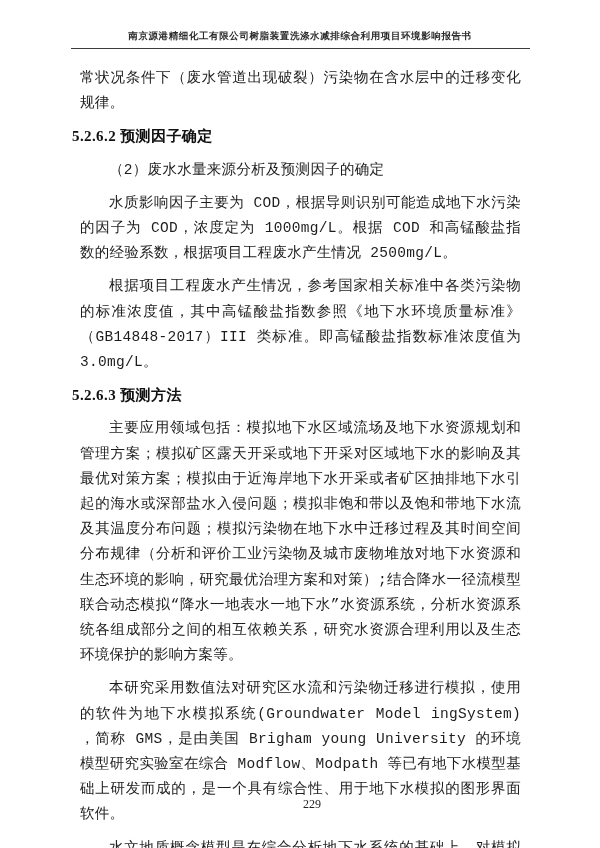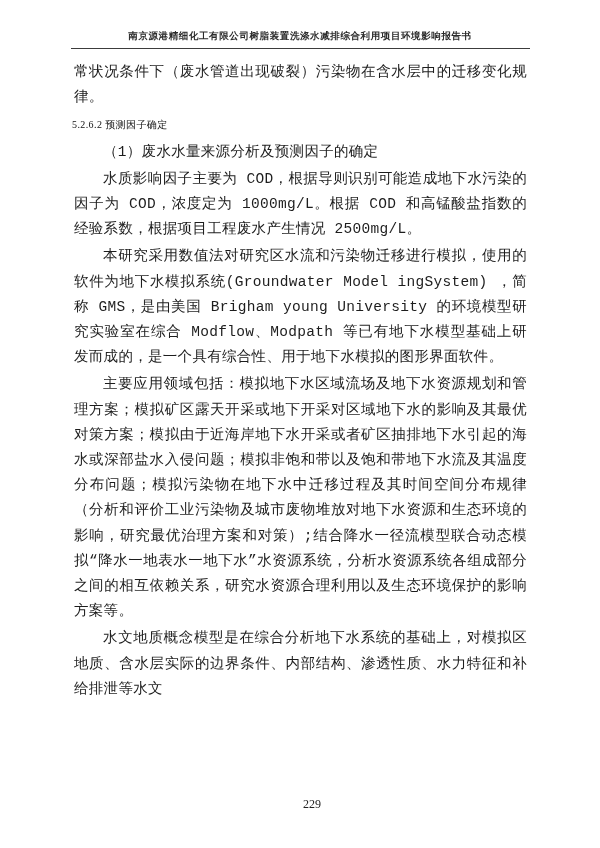--- a/index.html
+++ b/index.html
@@ -43,31 +43,31 @@
     left: 72px;
     width: 457px;
     font-family: "Liberation Mono", "DejaVu Sans Mono", serif;
     font-size: 14.5px;
     line-height: 25.2px;
     letter-spacing: 0.3px;
     text-align: justify;
     color: #1d1d1d;
   }
   .doc-body p {
-    margin: 2px;
+    margin: 8px;
     text-indent: 2em;
   }
   .doc-body p.cont {
     text-indent: 0;
   }
   .doc-body h3 {
     margin: 0;
     font-family: "Liberation Serif", "DejaVu Serif", serif;
-    font-size: 10px;
-    font-weight: normal;
+    font-size: 15px;
+    font-weight: bold;
     line-height: 25.2px;
     text-indent: 0;
     letter-spacing: 0.4px;
     color: #111;
   }
   .doc-footer {
     position: absolute;
     bottom: 36px;
     left: 12px;
     width: 100%;
@@ -86,30 +86,32 @@
 
   <div class="doc-header-title">南京源港精细化工有限公司树脂装置洗涤水减排综合利用项目环境影响报告书</div>
 
   <div class="doc-header-rule"></div>
 
   <div class="doc-body">
     <p class="cont">常状况条件下（废水管道出现破裂）污染物在含水层中的迁移变化规律。</p>
 
     <h3>5.2.6.2 预测因子确定</h3>
 
-    <p>（1）废水水量来源分析及预测因子的确定</p>
+    <p>（2）废水水量来源分析及预测因子的确定</p>
 
     <p>水质影响因子主要为 COD，根据导则识别可能造成地下水污染的因子为 COD，浓度定为 1000mg/L。根据 COD 和高锰酸盐指数的经验系数，根据项目工程废水产生情况 2500mg/L。</p>
 
 
+    <p>根据项目工程废水产生情况，参考国家相关标准中各类污染物的标准浓度值，其中高锰酸盐指数参照《地下水环境质量标准》（GB14848-2017）III 类标准。即高锰酸盐指数标准浓度值为 3.0mg/L。</p>
 
+    <h3>5.2.6.3 预测方法</h3>
+
+    <p>主要应用领域包括：模拟地下水区域流场及地下水资源规划和管理方案；模拟矿区露天开采或地下开采对区域地下水的影响及其最优对策方案；模拟由于近海岸地下水开采或者矿区抽排地下水引起的海水或深部盐水入侵问题；模拟非饱和带以及饱和带地下水流及其温度分布问题；模拟污染物在地下水中迁移过程及其时间空间分布规律（分析和评价工业污染物及城市废物堆放对地下水资源和生态环境的影响，研究最优治理方案和对策）;结合降水一径流模型联合动态模拟“降水一地表水一地下水”水资源系统，分析水资源系统各组成部分之间的相互依赖关系，研究水资源合理利用以及生态环境保护的影响方案等。</p>
 
     <p>本研究采用数值法对研究区水流和污染物迁移进行模拟，使用的软件为地下水模拟系统(Groundwater Model ingSystem) ，简称 GMS，是由美国 Brigham young University 的环境模型研究实验室在综合 Modflow、Modpath 等已有地下水模型基础上研发而成的，是一个具有综合性、用于地下水模拟的图形界面软件。</p>
-
-    <p>主要应用领域包括：模拟地下水区域流场及地下水资源规划和管理方案；模拟矿区露天开采或地下开采对区域地下水的影响及其最优对策方案；模拟由于近海岸地下水开采或者矿区抽排地下水引起的海水或深部盐水入侵问题；模拟非饱和带以及饱和带地下水流及其温度分布问题；模拟污染物在地下水中迁移过程及其时间空间分布规律（分析和评价工业污染物及城市废物堆放对地下水资源和生态环境的影响，研究最优治理方案和对策）;结合降水一径流模型联合动态模拟“降水一地表水一地下水”水资源系统，分析水资源系统各组成部分之间的相互依赖关系，研究水资源合理利用以及生态环境保护的影响方案等。</p>
 
 
     <p>水文地质概念模型是在综合分析地下水系统的基础上，对模拟区地质、含水层实际的边界条件、内部结构、渗透性质、水力特征和补给排泄等水文</p>
   </div>
 
   <div class="doc-footer">
     <span class="page-num">229</span>
   </div>
 
 </div>

